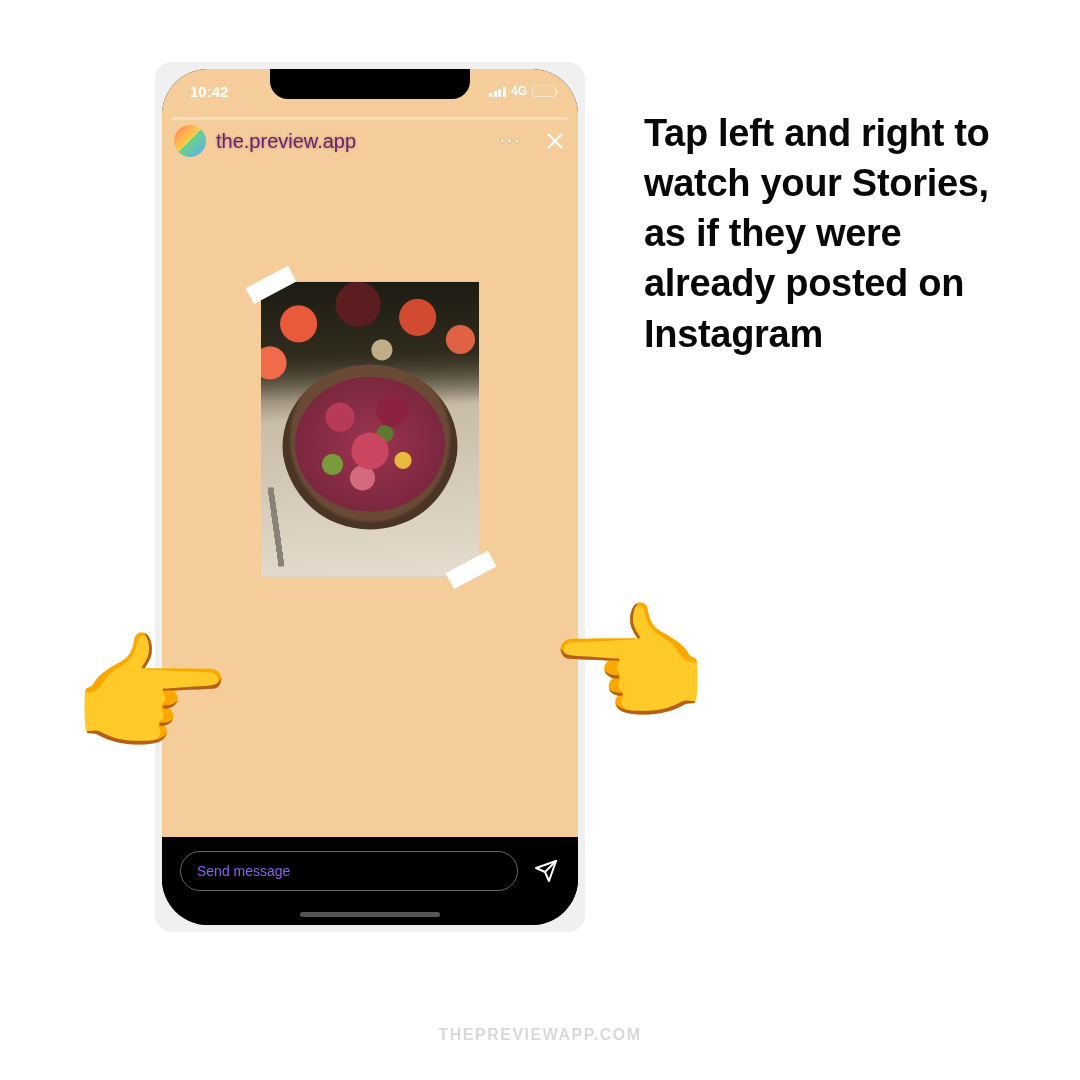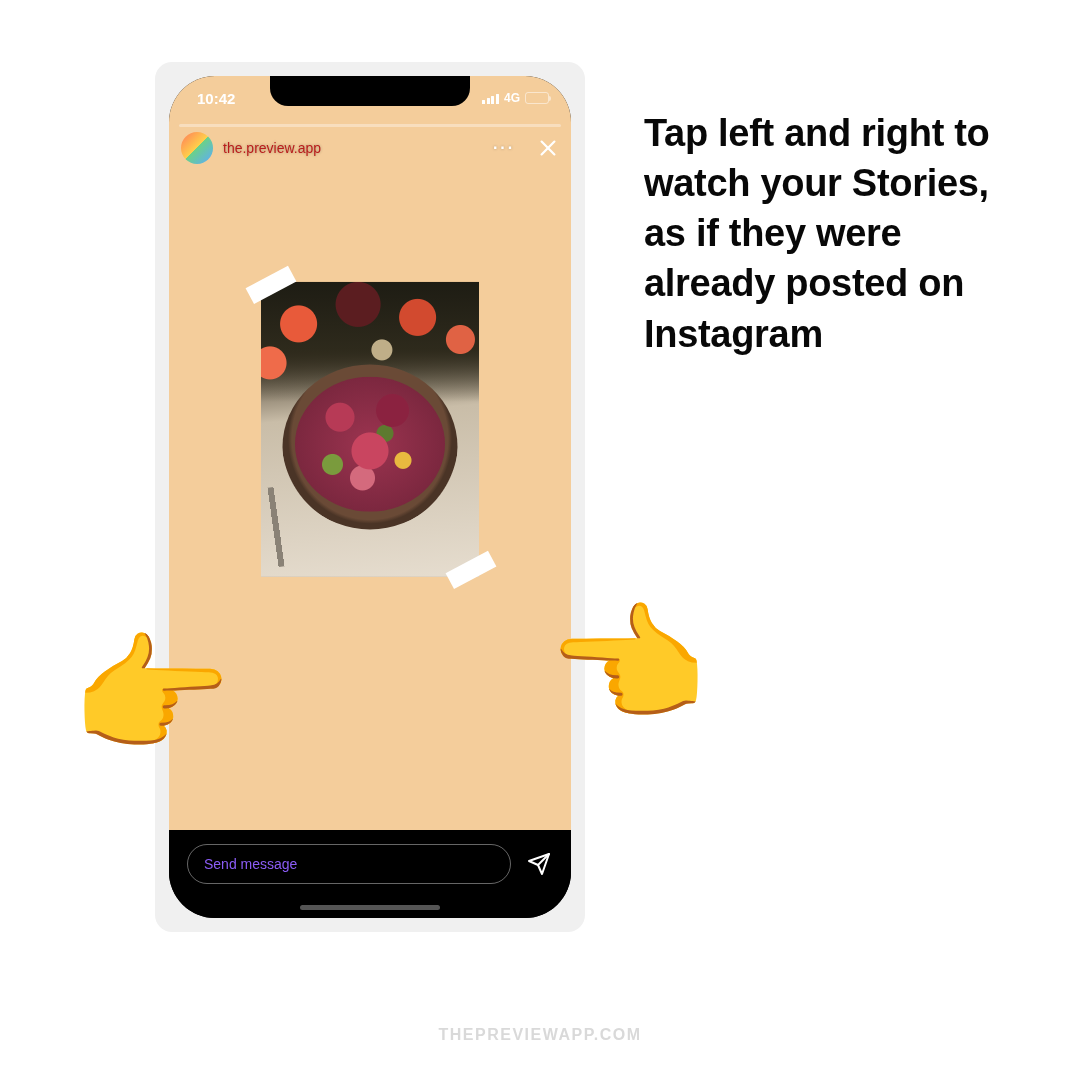--- a/index.html
+++ b/index.html
@@ -14,21 +14,21 @@
 
   
   .phone {
     position: absolute;
     left: 155px;
     top: 62px;
     width: 430px;
     height: 870px;
     background: #f0f0f0;
     border-radius: 17px;
-    padding: 14px;
+    padding: 7px;
   }
   .screen {
     width: 100%;
     height: 100%;
     background: #000;
     border-radius: 46px;
     position: relative;
     overflow: hidden;
   }
   .notch {
@@ -90,21 +90,21 @@
     top: 56px; left: 12px; right: 12px;
     display: flex; align-items: center; gap: 10px;
     z-index: 20;
   }
   .avatar {
     width: 32px; height: 32px; border-radius: 50%;
     background:
       linear-gradient(135deg,#ff7a59,#ffd24a 50%,#6bd18a 50%,#5da9ff);
     background-size: 100% 100%;
   }
-  .username { color:#b91c1c; font-size:14px; font-weight:500; text-shadow:0 0 3px rgba(0,0,0,0.3); flex:0 0 auto; }
+  .username { color:#701a75; font-size:20px; font-weight:500; text-shadow:0 0 3px rgba(0,0,0,0.3); flex:0 0 auto; }
   .spacer { flex:1; }
   .more, .close { color:#fff; font-size:22px; line-height:1; text-shadow:0 0 3px rgba(0,0,0,0.3); }
   .more { letter-spacing:2px; font-weight:700; margin-right:12px; font-size:16px;}
   .close svg { width:22px; height:22px; display:block; }
 
   
   .photo-wrap {
     position: absolute;
     left: 50%; top: 50%;
     transform: translate(-50%, -58%);

